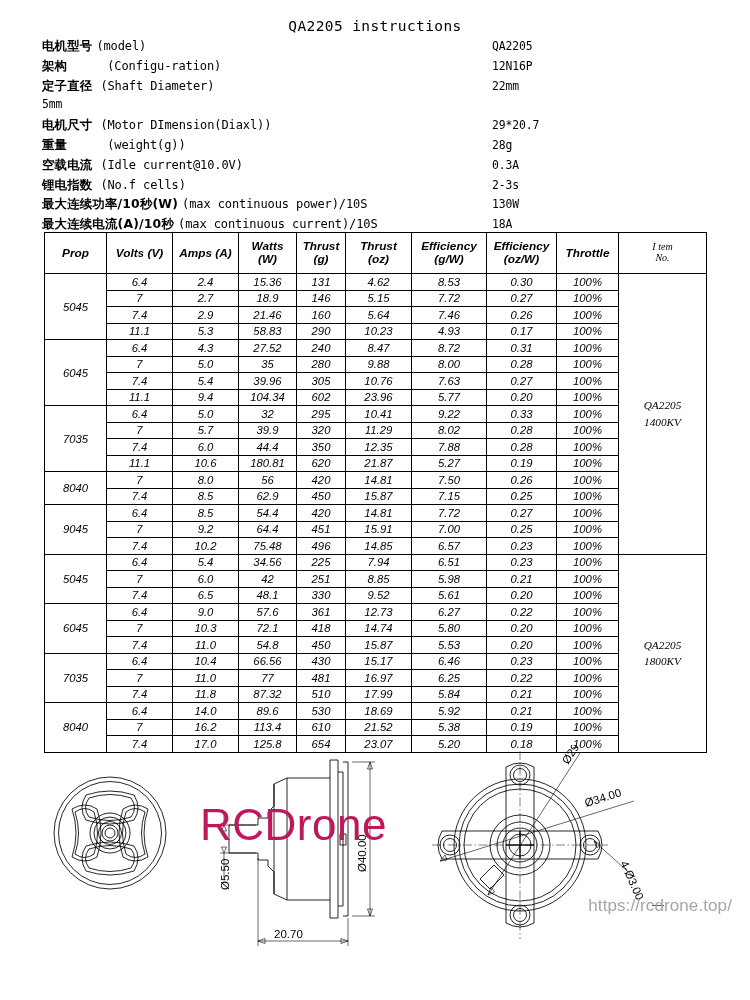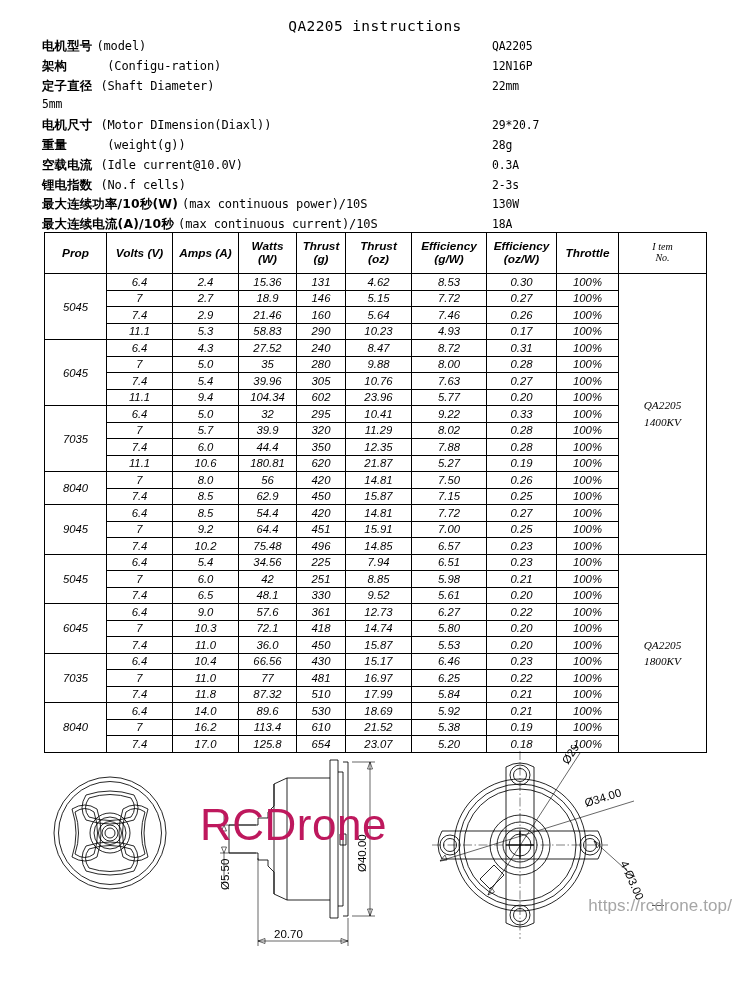--- a/index.html
+++ b/index.html
@@ -514,21 +514,21 @@
         <td>72.1</td>
         <td>418</td>
         <td>14.74</td>
         <td>5.80</td>
         <td>0.20</td>
         <td>100%</td>
       </tr>
       <tr>
         <td>7.4</td>
         <td>11.0</td>
-        <td>36.0</td>
+        <td>54.8</td>
         <td>450</td>
         <td>15.87</td>
         <td>5.53</td>
         <td>0.20</td>
         <td>100%</td>
       </tr>
       <tr class="group-start">
         <td class="prop-cell" rowspan="3">7035</td>
         <td>6.4</td>
         <td>10.4</td>

